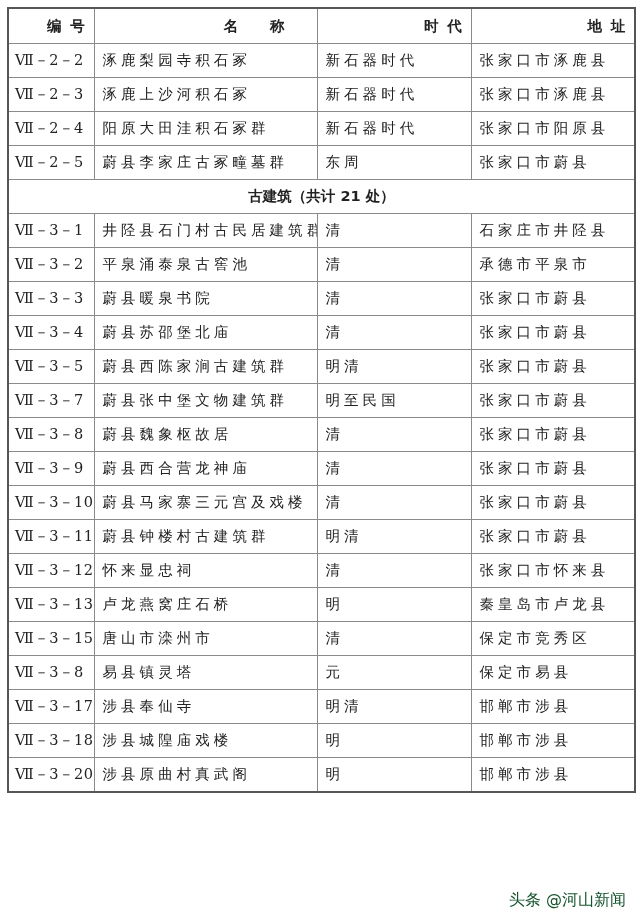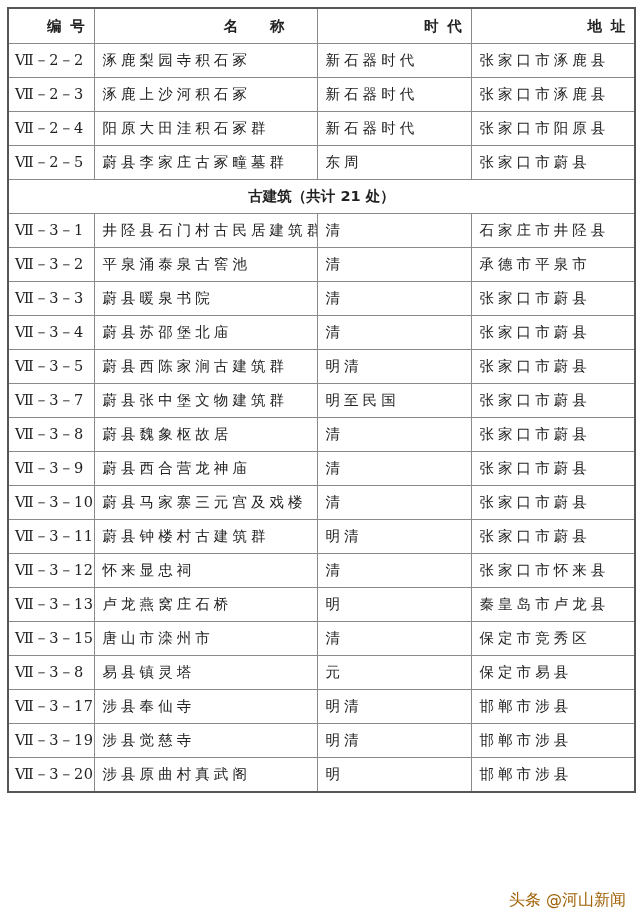--- a/index.html
+++ b/index.html
@@ -12,21 +12,21 @@
            height:33px; font-size:14.5px; white-space:nowrap; overflow:hidden; }
     col.c1 { width:86px; } col.c2 { width:223px; } col.c3 { width:154px; } col.c4 { width:164px; }
     th { font-family:"DejaVu Sans","Liberation Sans",sans-serif; font-weight:bold;
          font-size:15px; text-align:right; height:34px !important; }
     th span.sp { letter-spacing:0.6em; padding-left:0.6em; }
     td.code { padding-left:6px !important; letter-spacing:0.5px; font-size:14px; }
     td.name, td.era, td.loc { padding-left:8px !important; letter-spacing:0.28em; }
     td.section { text-align:center; font-family:"DejaVu Sans","Liberation Sans",sans-serif;
          font-weight:bold; font-size:14.5px; height:34px; }
     .watermark { position:absolute; right:12px; bottom:8px; font-family:"DejaVu Sans","Liberation Sans",sans-serif;
-         font-size:16px; color:#a16207; background:rgba(255,255,255,0.6); padding:0 2px; }
+         font-size:16px; color:#14532d; background:rgba(255,255,255,0.6); padding:0 2px; }
   </style>
 </head>
 <body>
 
 <table class="heritage">
   <colgroup>
       <col class="c1">
       <col class="c2">
       <col class="c3">
       <col class="c4">
@@ -155,23 +155,23 @@
     <td class="era">元</td>
     <td class="loc">保定市易县</td>
   </tr>
       <tr>
     <td class="code">Ⅶ－3－17</td>
     <td class="name">涉县奉仙寺</td>
     <td class="era">明清</td>
     <td class="loc">邯郸市涉县</td>
   </tr>
       <tr>
-    <td class="code">Ⅶ－3－19</td>
-    <td class="name">涉县觉慈寺</td>
-    <td class="era">明清</td>
+    <td class="code">Ⅶ－3－18</td>
+    <td class="name">涉县城隍庙戏楼</td>
+    <td class="era">明</td>
     <td class="loc">邯郸市涉县</td>
   </tr>
       <tr>
     <td class="code">Ⅶ－3－20</td>
     <td class="name">涉县原曲村真武阁</td>
     <td class="era">明</td>
     <td class="loc">邯郸市涉县</td>
   </tr>
     </tbody>
 </table>

